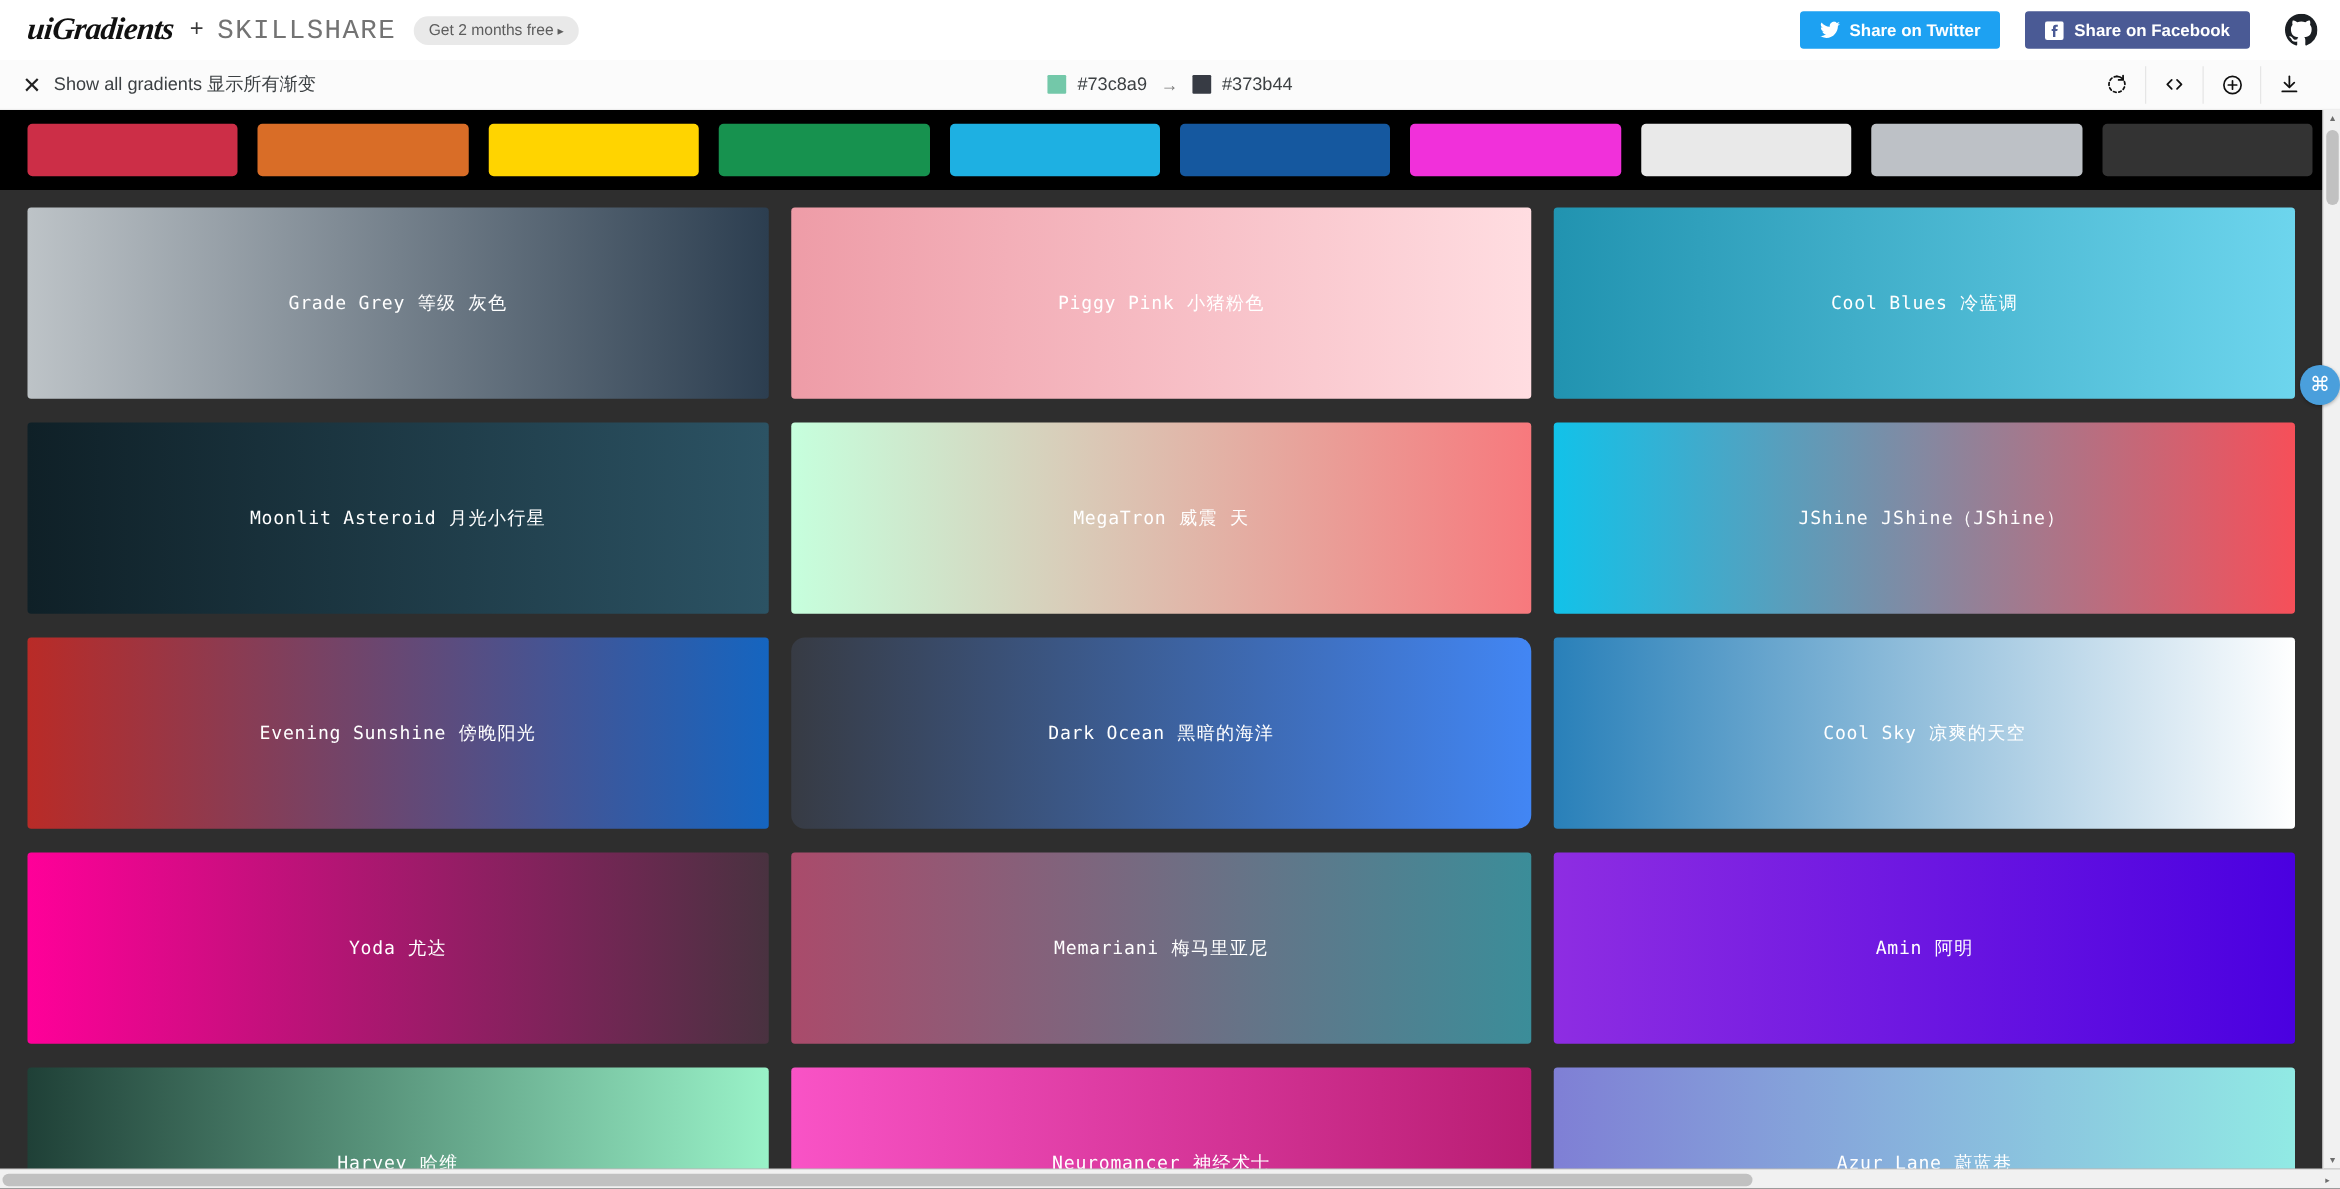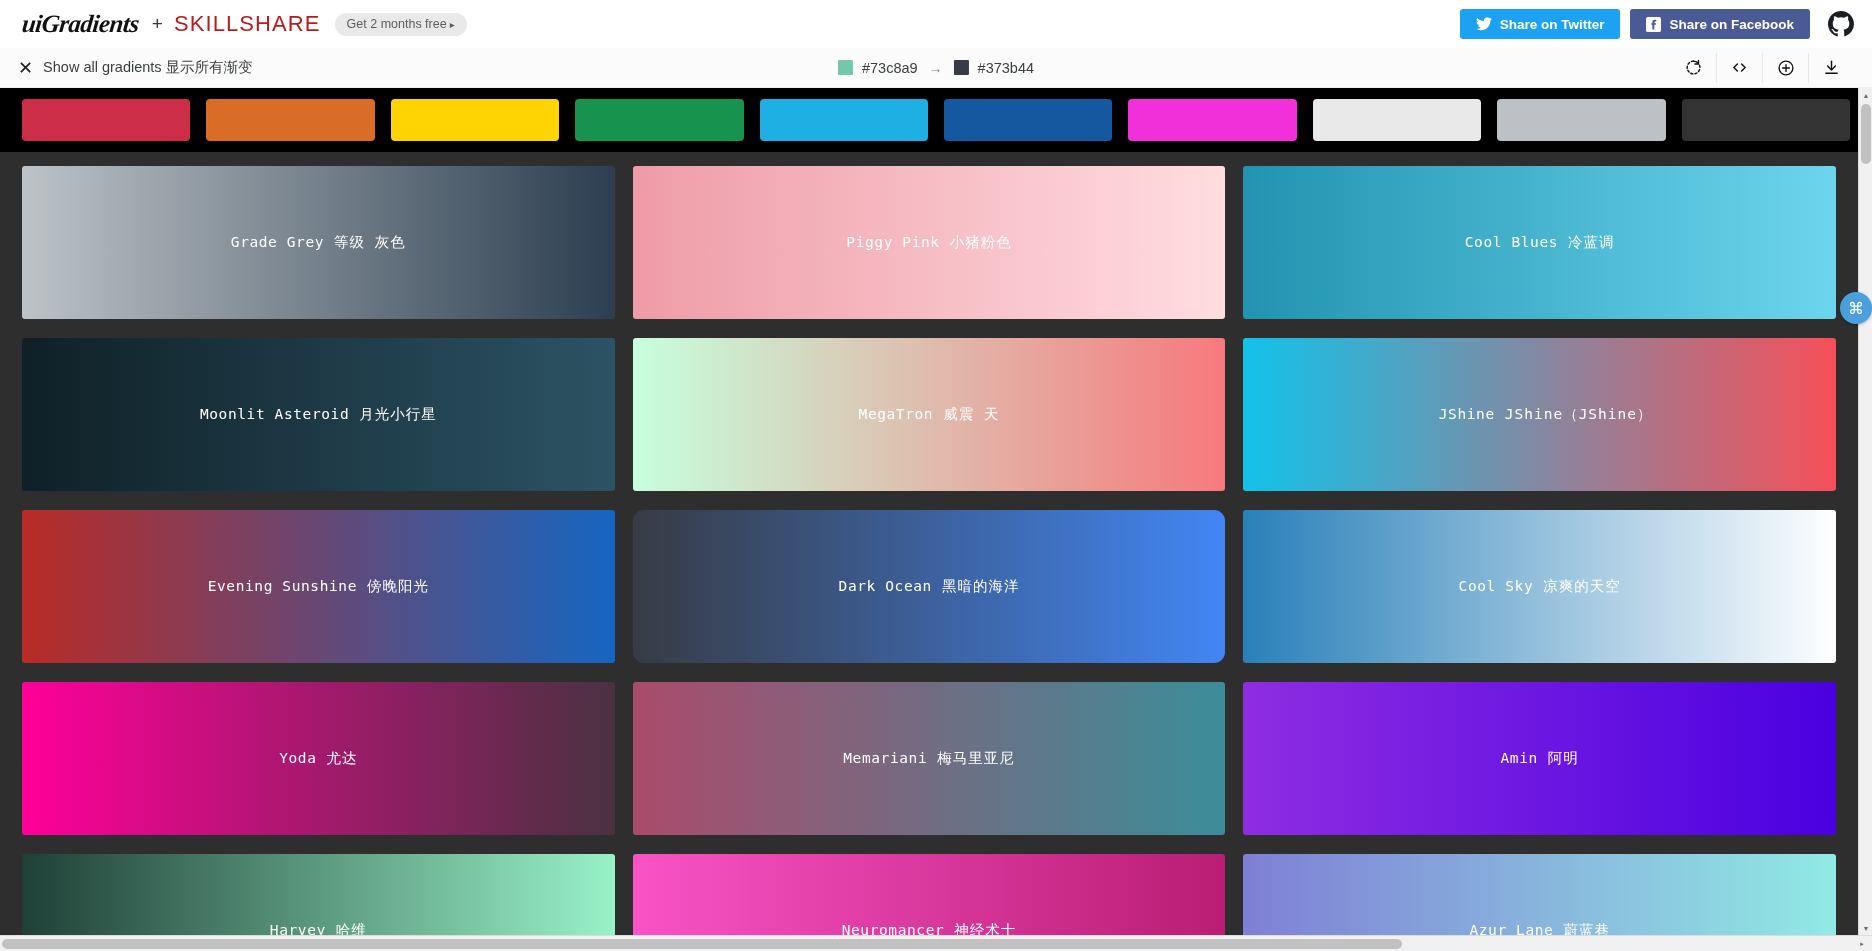--- a/index.html
+++ b/index.html
@@ -22,29 +22,29 @@
   }
   .brand {
     font-family: "Liberation Serif", serif;
     font-style: italic; font-weight: bold;
     font-size: 25px; color: #111;
     letter-spacing: -0.5px;
     transform: skewX(-6deg);
   }
   .plus { color: #3a3a3a; font-size: 19px; margin: 0 11px 0 13px; }
   .skillshare {
-    color: #b91c1c; font-size: 22px; letter-spacing: 1.1px; font-weight: 400;
+    color: #737373; font-size: 22px; letter-spacing: 1.1px; font-weight: 400; font-family: Liberation Mono, monospace;
   }
   .pill {
     margin-left: 14px; background: #e9e9e9; color: #5d5d5d;
     border-radius: 12px; padding: 4px 12px 5px; font-size: 12.5px;
     white-space: nowrap; cursor: pointer;
   }
   .pill .arw { font-size: 10px; margin-left: 3px; }
-  .nav-right { margin-left: auto; display: flex; align-items: flex-end; gap: 10px; }
+  .nav-right { margin-left: auto; display: flex; align-items: flex-end; gap: 20px; }
   .share-btn {
     display: flex; align-items: center; gap: 8px;
     height: 30px; padding: 0 16px; border-radius: 3px;
     color: #fff; font-size: 13.5px; font-weight: bold; cursor: pointer;
     white-space: nowrap;
   }
   .share-tw { background: #1da1f2; }
   .share-fb { background: #4a5a95; }
   .share-btn svg { display: block; }
   .gh { width: 30px; height: 30px; margin-left: 6px; cursor: pointer; display:flex; align-items:center; justify-content:center;}

